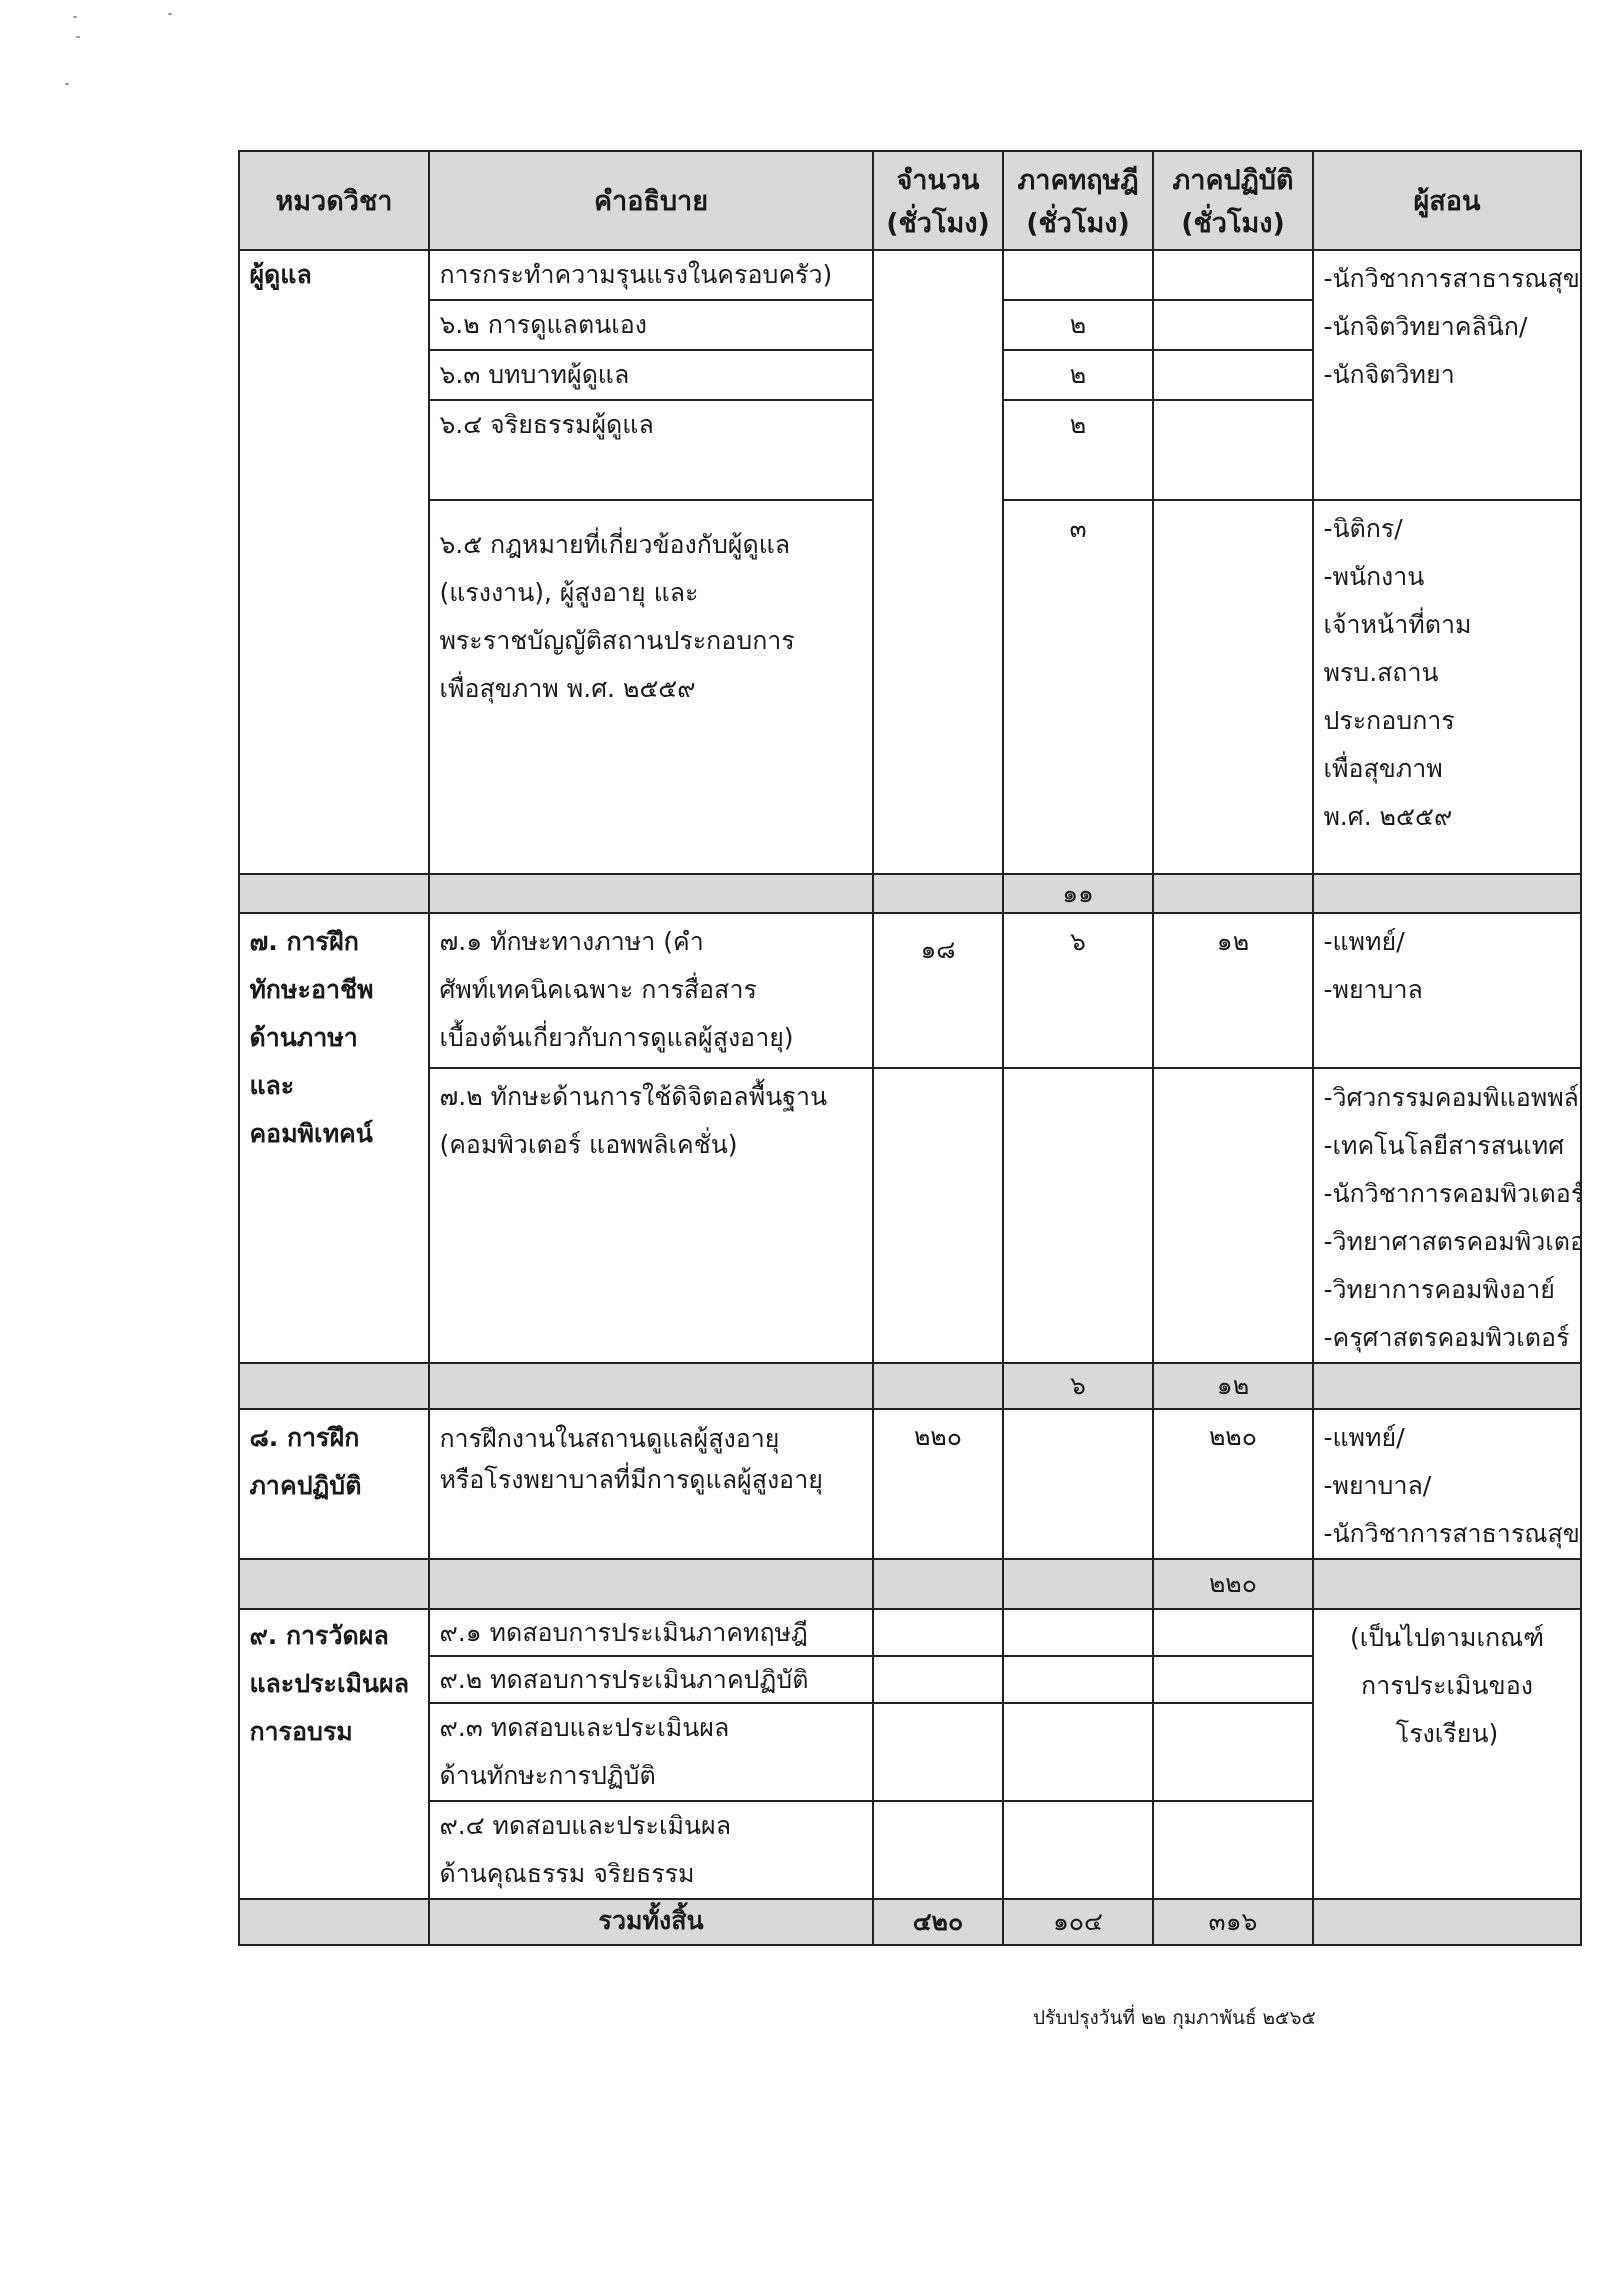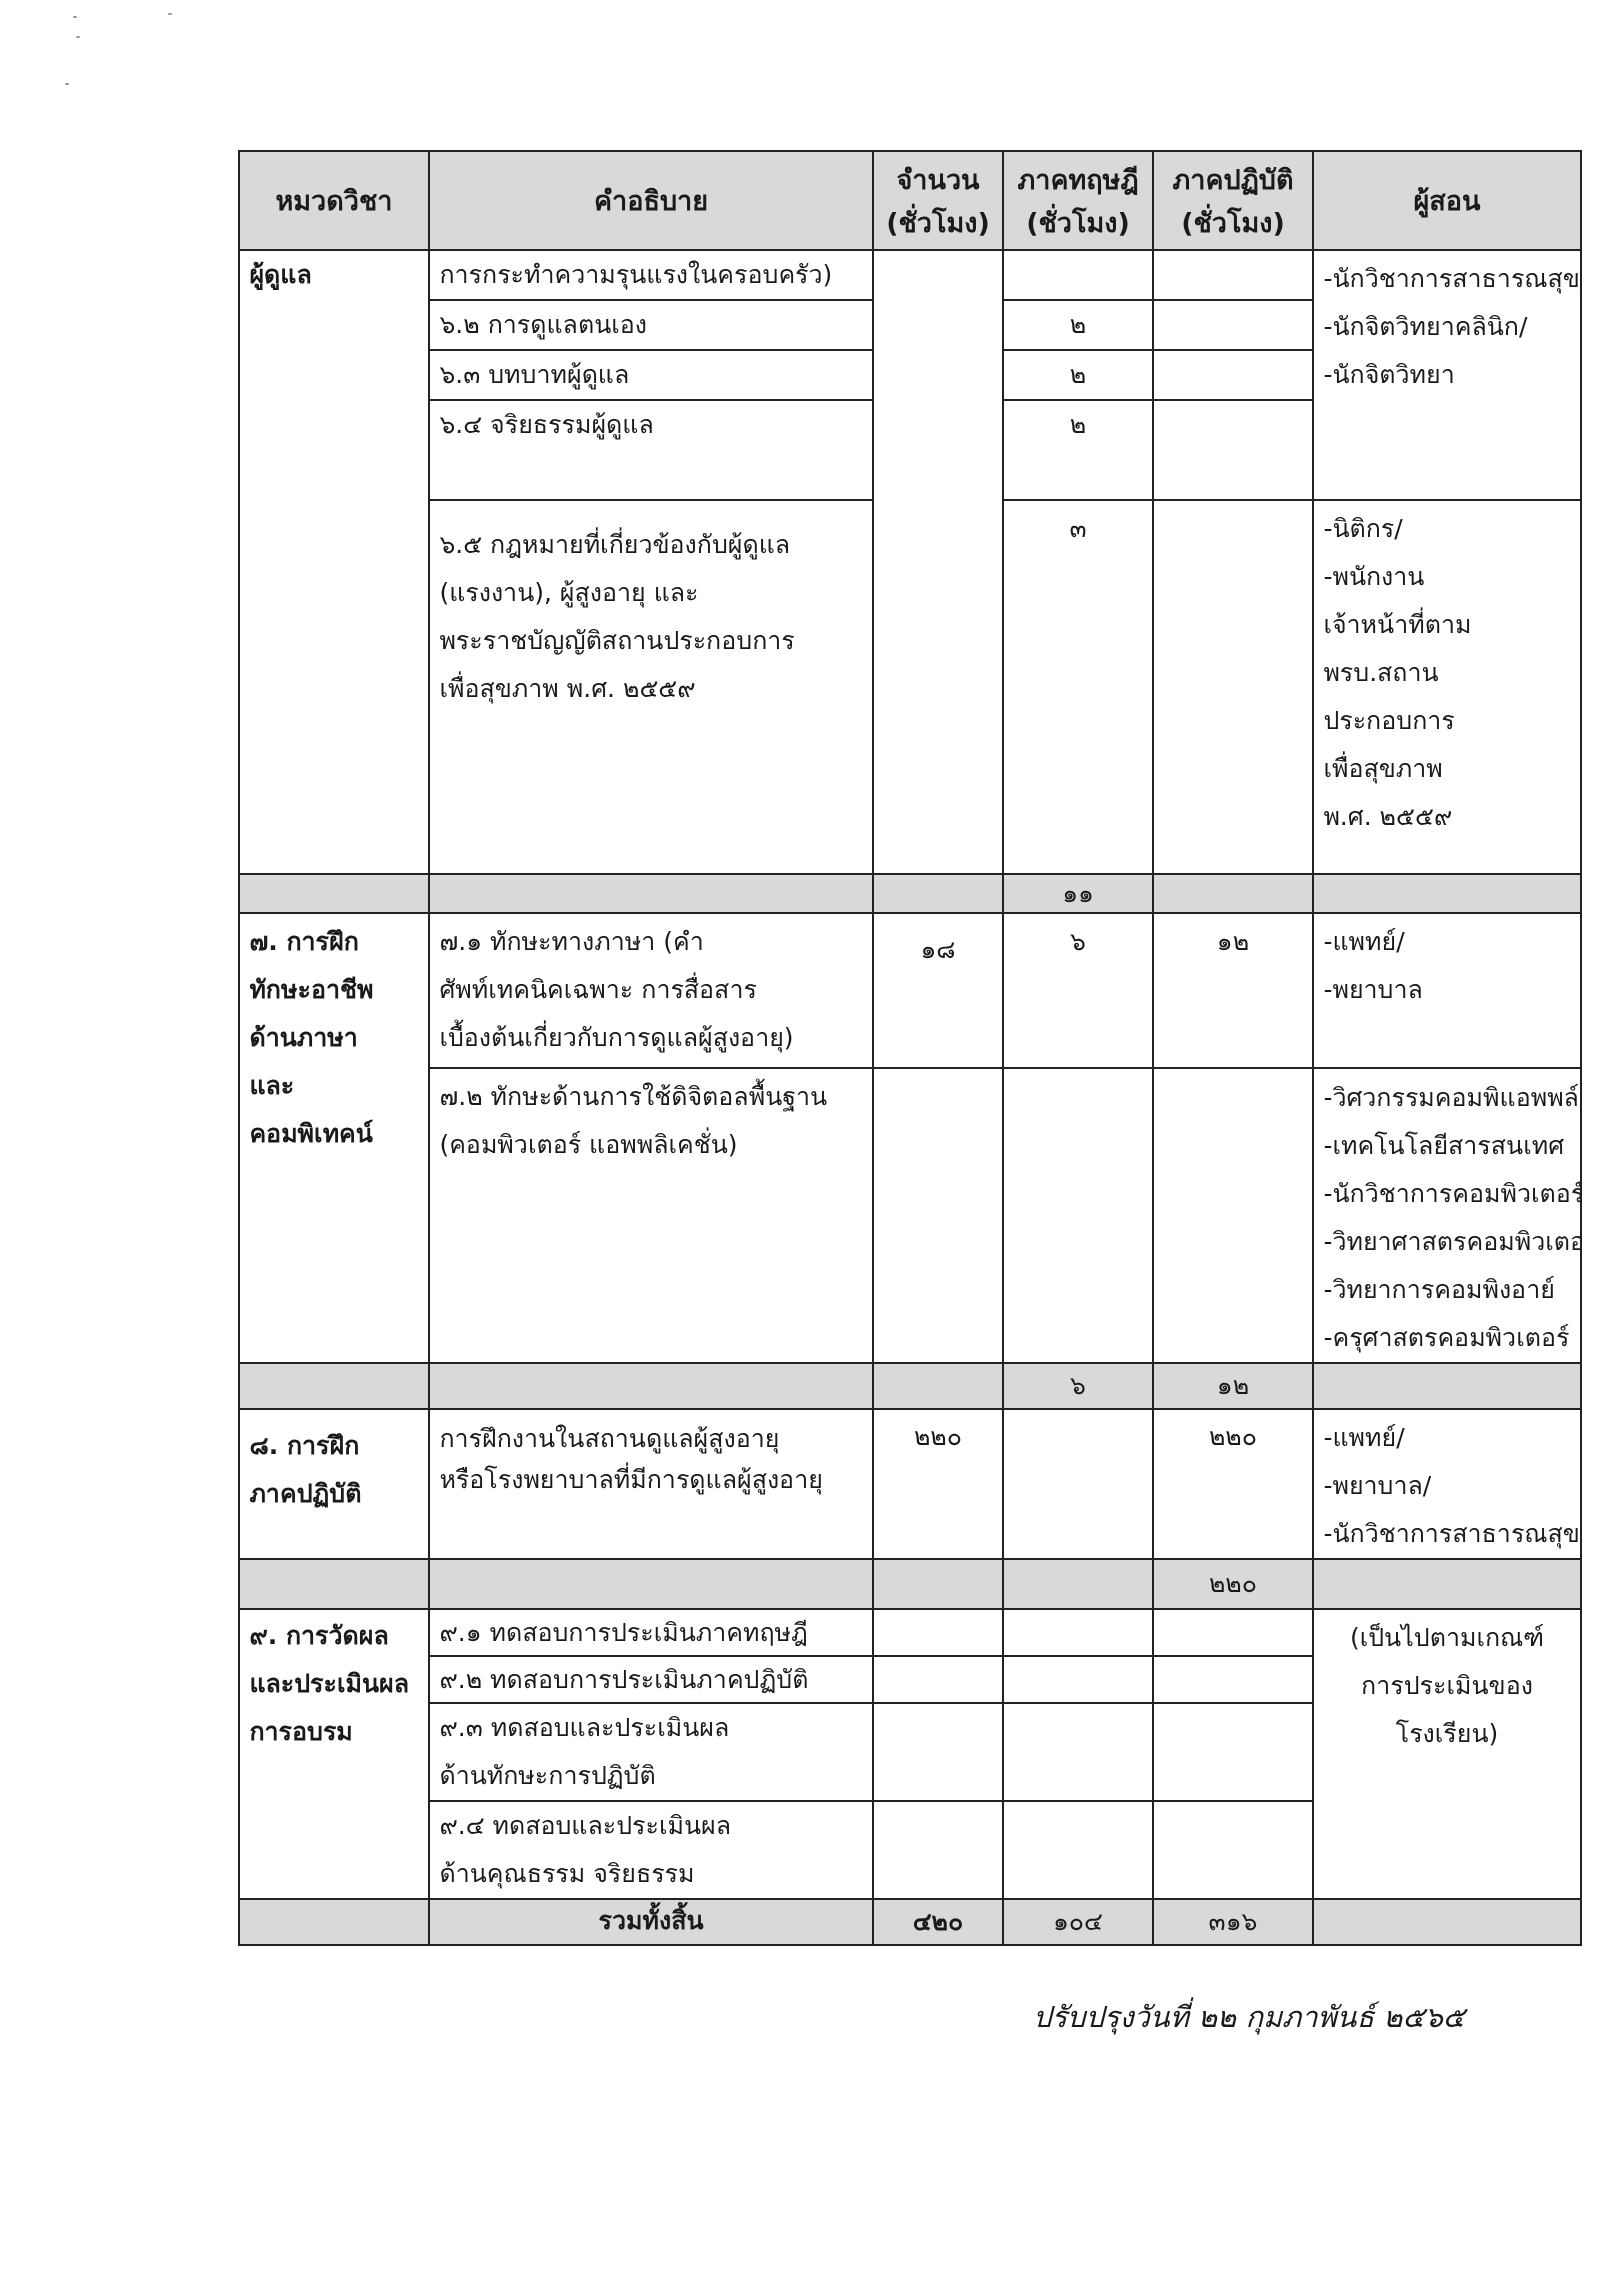--- a/index.html
+++ b/index.html
@@ -22,21 +22,21 @@
   }
   .shade { background:#d9d9d9; }
   .num { text-align:center; }
   .cat { font-weight:bold; font-size:27px; line-height:51px; }
   .teacher { font-size:21.4px; line-height:36px; }
   .teacher-lg { font-size:25px; line-height:48px; }
   .teacher-sm { font-size:20px; line-height:35px; }
   .center { text-align:center; }
   .bold { font-weight:bold; }
   .footer-date {
-    position:absolute; left:1029px; top:1997px; font-size:29px; line-height:40px;font-style:italic;
+    position:absolute; left:1029px; top:1997px; font-size:19px; line-height:40px;
   }
   .speck { position:absolute; width:4px; height:2px; background:#999; border-radius:1.3px; }
   .line { display:block; white-space:nowrap; }
 </style>
 </head>
 <body>
 
 <div class="page">
 
   <div class="speck" style="left:69px;top:16px;"></div>
@@ -171,21 +171,21 @@
     <tr style="height:44px">
       <td class="shade"></td>
       <td class="shade"></td>
       <td class="shade num"></td>
       <td class="shade num" style="line-height:44px">๖</td>
       <td class="shade num" style="line-height:44px">๑๒</td>
       <td class="shade"></td>
     </tr>
 
     <tr style="height:107px">
-      <td class="cat" style="padding-top:12px">
+      <td class="cat" style="padding-top:4px">
         <span class="line">๘. การฝึก</span>
         <span class="line">ภาคปฏิบัติ</span>
       </td>
       <td style="line-height:41px;padding-top:8px">
         <span class="line">การฝึกงานในสถานดูแลผู้สูงอายุ</span>
         <span class="line">หรือโรงพยาบาลที่มีการดูแลผู้สูงอายุ</span>
       </td>
       <td class="num" style="padding-top:2.7px">๒๒๐</td>
       <td class="num"></td>
       <td class="num" style="padding-top:2.7px">๒๒๐</td>

